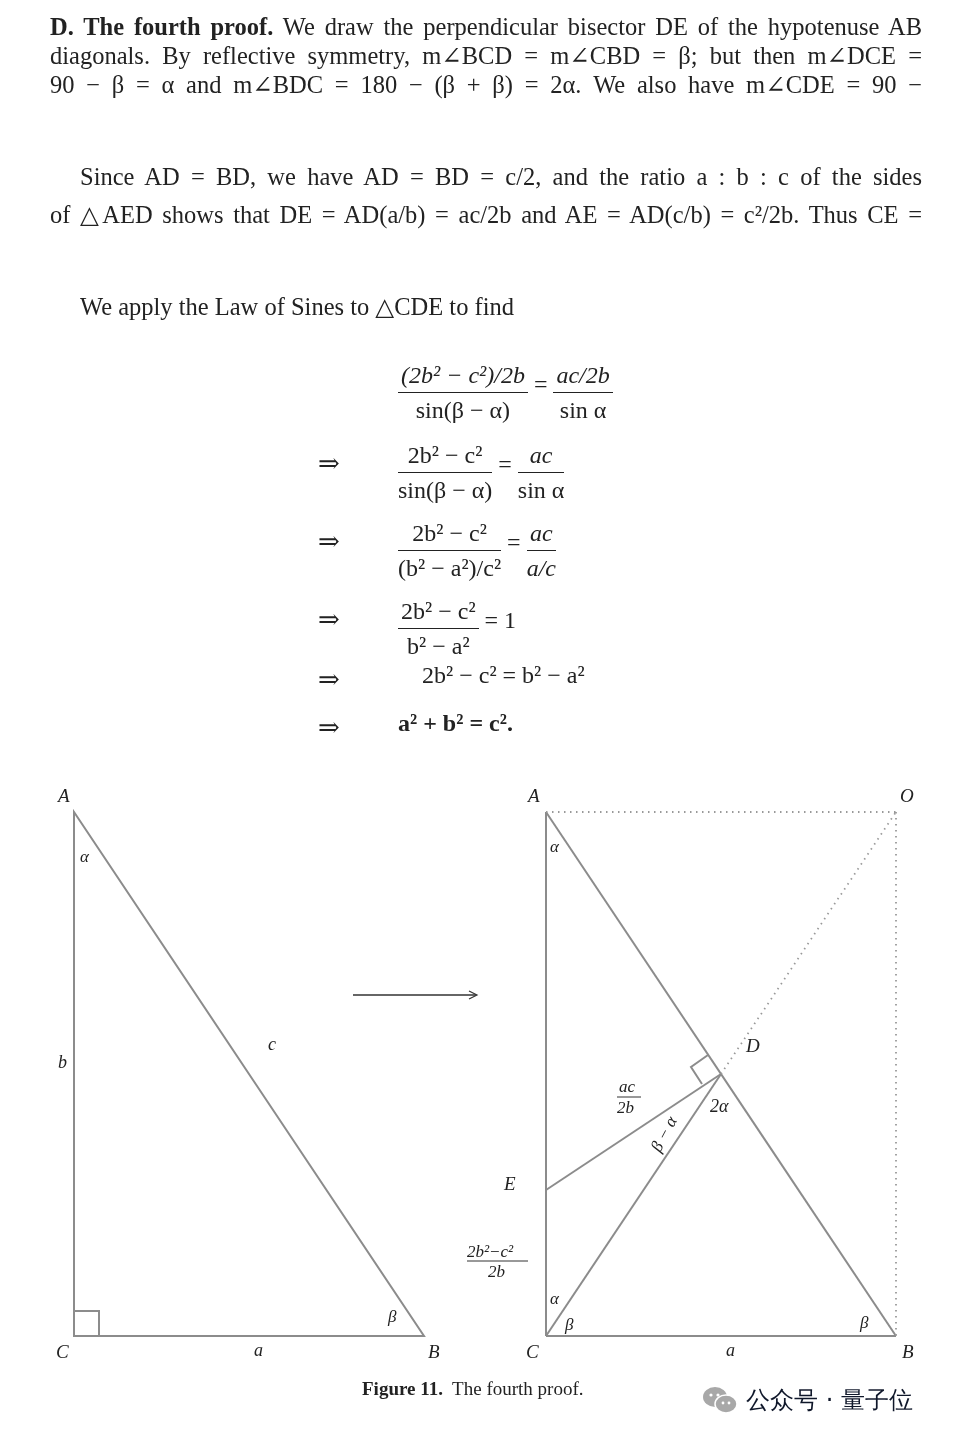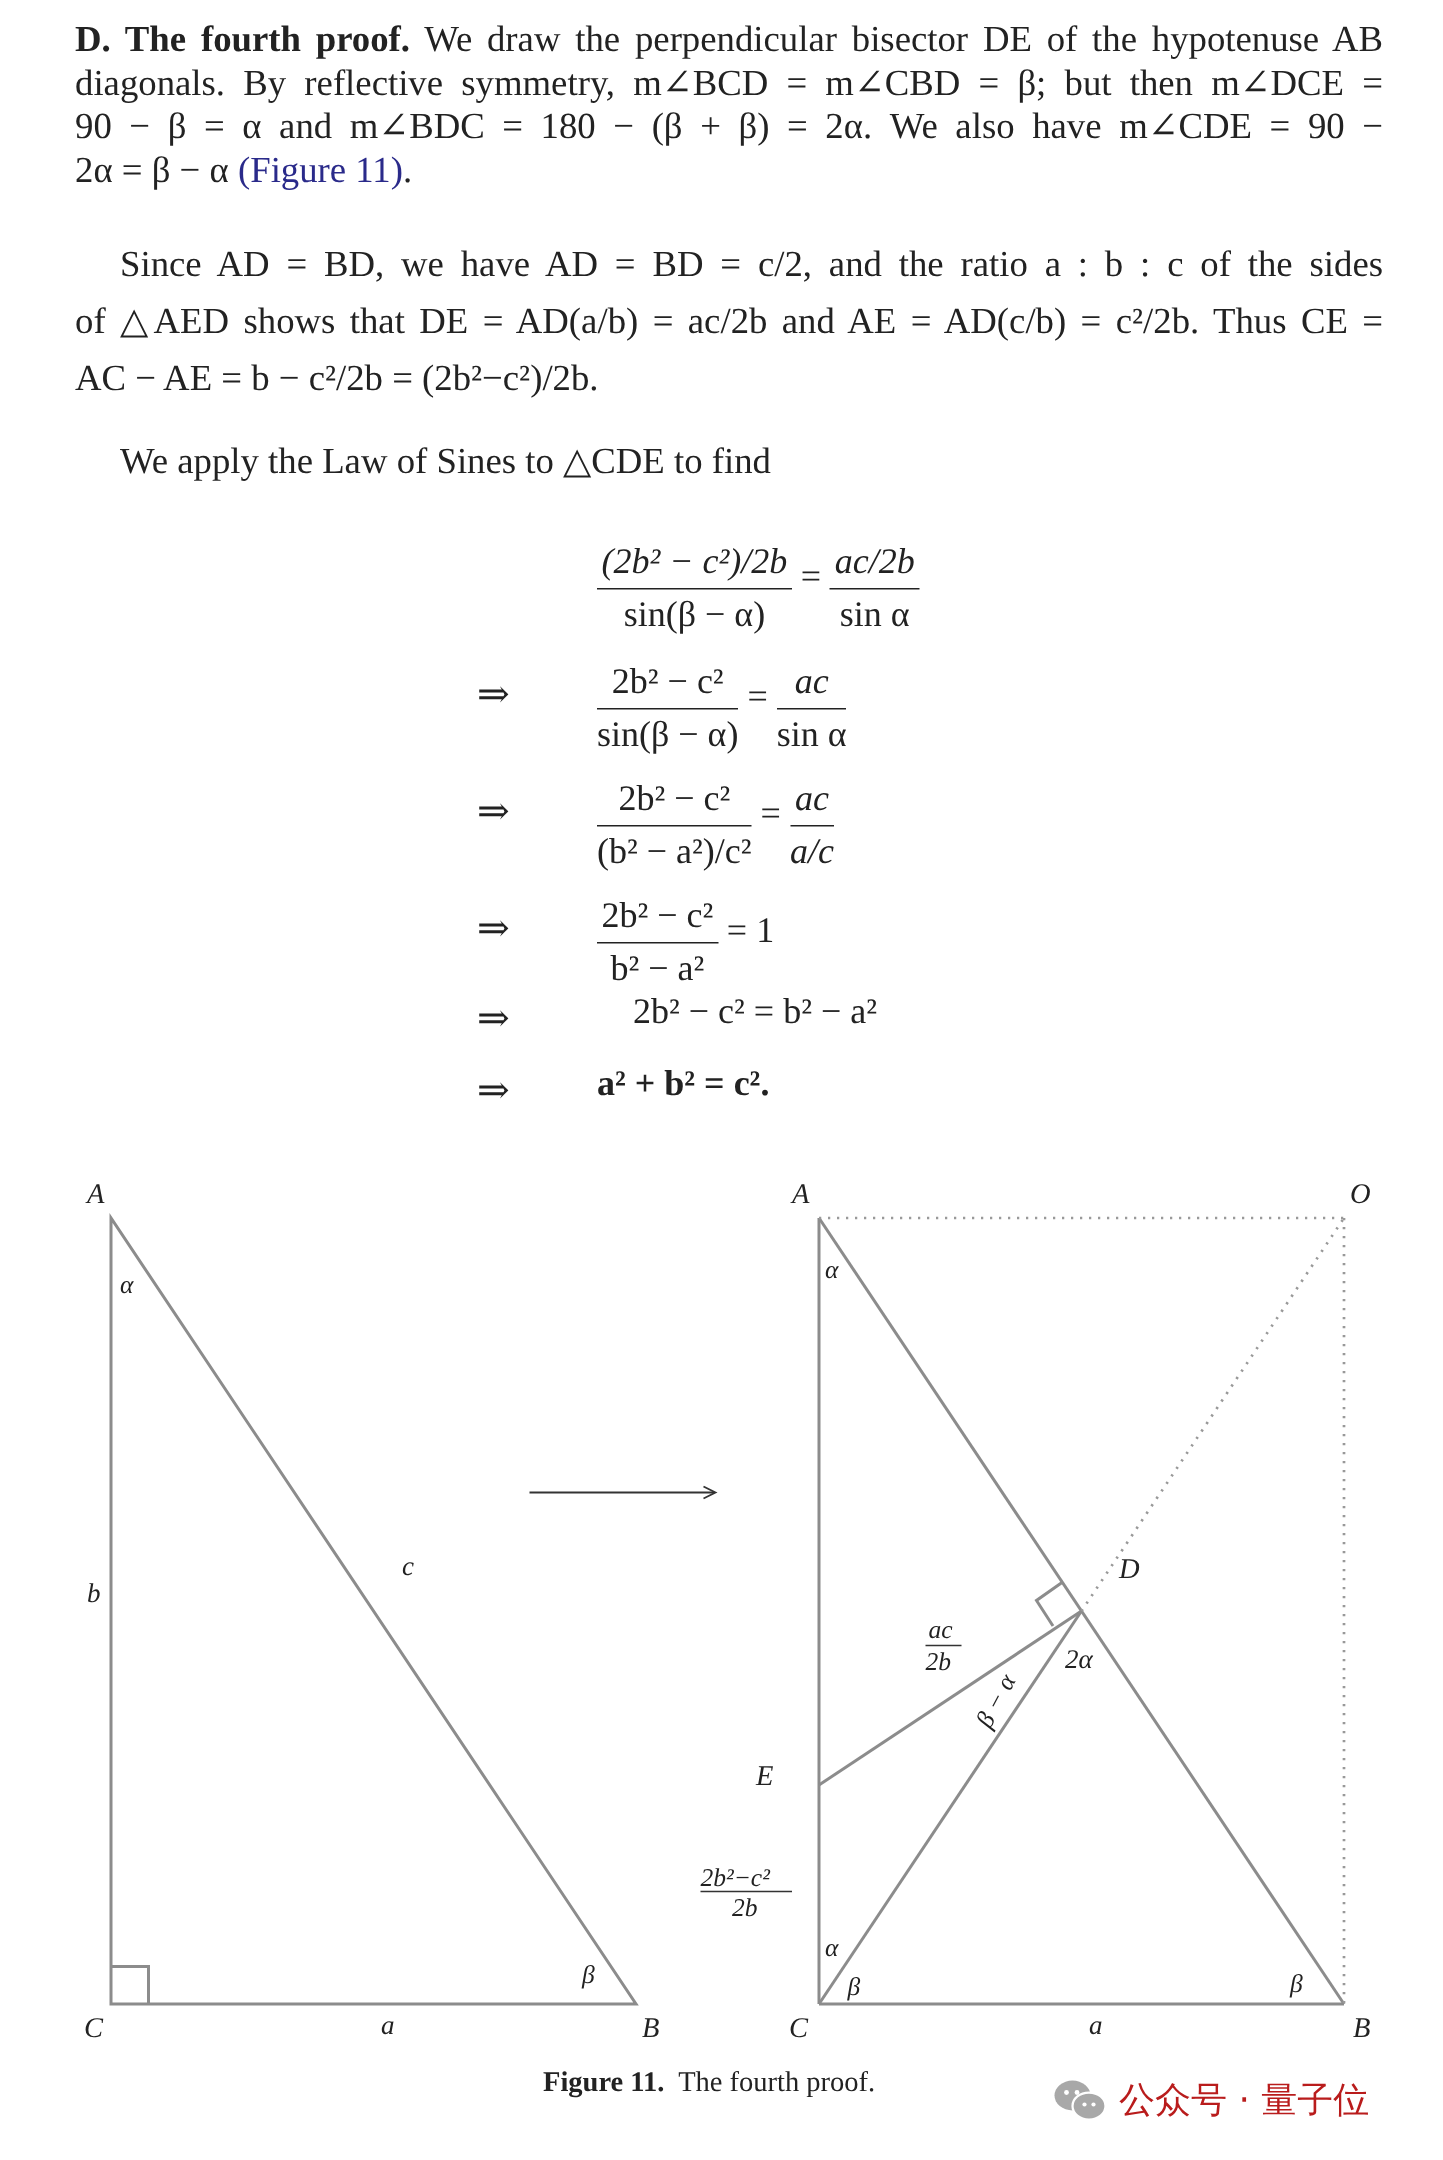--- a/index.html
+++ b/index.html
@@ -11,37 +11,35 @@
   .b { font-weight:bold;margin-top:12px; }
   i, .i { font-style:italic; }
   .link { color:#2a2a8a; }
   .eq { position:absolute; font-size:24px; white-space:nowrap; }
   .bigfrac { display:inline-block; vertical-align:middle; text-align:center; line-height:34px; }
   .bigfrac .num { display:block; border-bottom:1.3px solid #222; padding:0 3px;margin-top:12px; }
   .bigfrac .den { display:block; }
   .arrow { position:absolute; left:318px; font-size:26px; }
   svg text { font-family:"Liberation Serif", "DejaVu Serif", serif; font-style:italic; fill:#222; }
   .caption { position:absolute; left:362px; top:1378px; font-size:19px; }
-  .watermark { position:absolute; left:702px; top:1384px; font-size:24px; color:#b91c1c;
+  .watermark { position:absolute; left:702px; top:1384px; font-size:24px; color:#0f172a;
                font-family:"DejaVu Sans", sans-serif; display:flex; align-items:center; gap:8px; }
 </style>
 </head>
 <body>
 
 <div class="para" style="top:12px;">
   <div><span class="b">D. The fourth proof.</span> <span>We draw the perpendicular bisector DE of the hypotenuse AB</span></div>
   <div>diagonals. By reflective symmetry, m∠BCD = m∠CBD = β; but then m∠DCE =</div>
   <div>90 − β = α and m∠BDC = 180 − (β + β) = 2α. We also have m∠CDE = 90 −</div>
-  <div class="last" style="text-align-last:left"><span>2α = β − α</span> <span class="link">(Figure 11)</span>.</div>
 </div>
 
 <div class="para" style="top:158px; line-height:38px;">
   <div style="padding-left:30px;">Since AD = BD, we have AD = BD = c/2, and the ratio a : b : c of the sides</div>
   <div>of △AED shows that DE = AD(a/b) = ac/2b and AE = AD(c/b) = c²/2b. Thus CE =</div>
-  <div style="text-align-last:left">AC − AE = b − c²/2b = (2b²−c²)/2b.</div>
 </div>
 
 <div class="line" style="left:80px; top:292px;">We apply the Law of Sines to △CDE to find</div>
 
 <div class="eq" style="left:398px; top:346px;">
   <span class="bigfrac"><span class="num i">(2b² − c²)/2b</span><span class="den">sin(β − α)</span></span>
   <span> = </span>
   <span class="bigfrac"><span class="num i">ac/2b</span><span class="den">sin α</span></span>
 </div>
 <div class="arrow" style="top:448px;">⇒</div>

